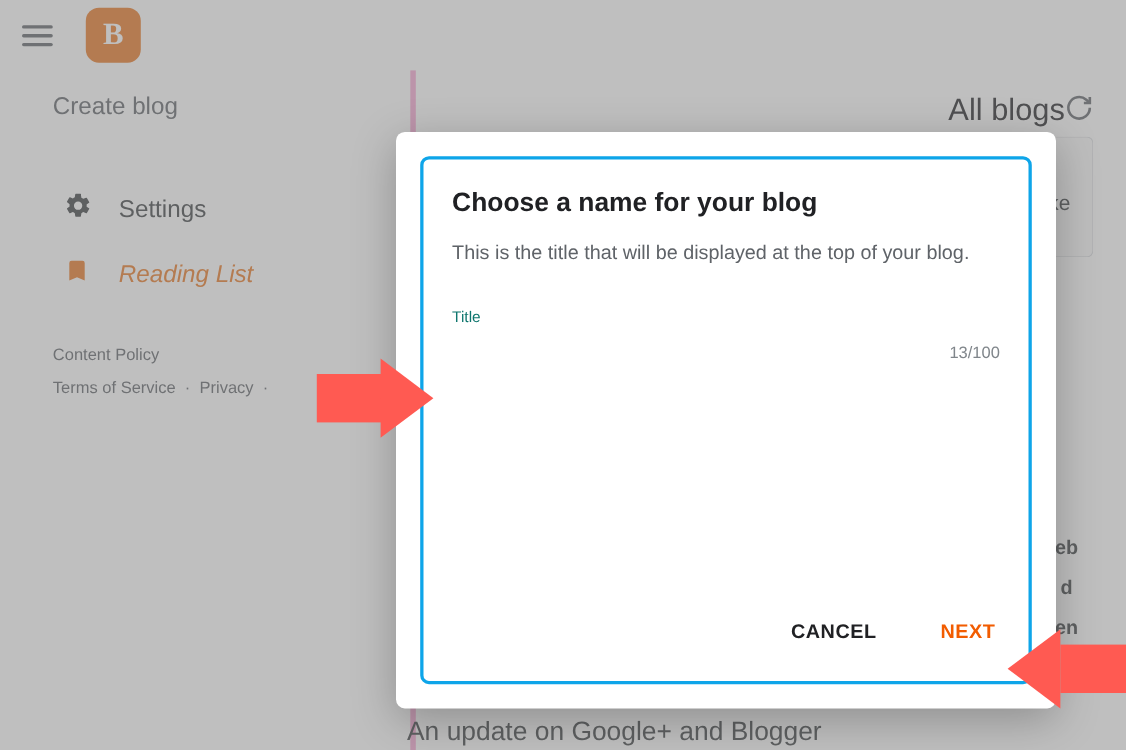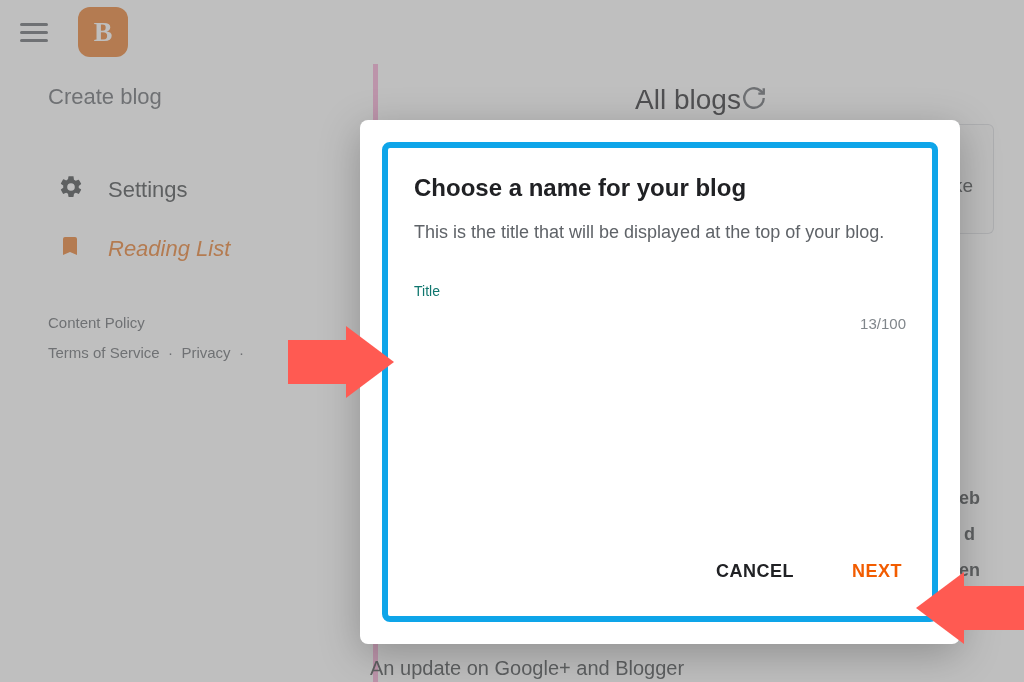--- a/index.html
+++ b/index.html
@@ -89,21 +89,21 @@
     }
     .footer-links span { cursor: pointer; }
     
     .main {
       flex: 1;
       padding: 20px 30px;
     }
     
     .all-blogs-header {
       display: flex;
-      justify-content: center;
+      justify-content: flex-end;
       align-items: center;
       margin-bottom: 8px;
     }
     .all-blogs-header h1 {
       font-size: 28px;
       font-weight: 400;
       color: #202124;
     }
     
     .card-hint {
@@ -125,21 +125,21 @@
       color: #3c4043;
       line-height: 2;
       text-align: center;
       font-weight: bold;
     }
     
     .bg-partial-headline {
       position: absolute;
       bottom: 2px;
       left: 370px;
-      font-size: 20px;
+      font-size: 24px;
       color: #3c4043;
     }
     
     
     .dim-overlay {
       position: absolute;
       inset: 0;
       background: rgba(128,128,128,0.5);
     }
     
@@ -149,21 +149,21 @@
       top: 120px;
       left: 360px;
       width: 600px;
       background: #fff;
       border-radius: 8px;
       box-shadow: 0 10px 40px rgba(0,0,0,0.25);
       padding: 22px;
     }
     
     .modal-inner {
-      border: 6px solid #0ea5e9;
+      border: 3px solid #0ea5e9;
       border-radius: 8px;
       padding: 26px;
       min-height: 480px;
       display: flex;
       flex-direction: column;
     }
     
     .modal-title {
       font-size: 24px;
       font-weight: 700;

